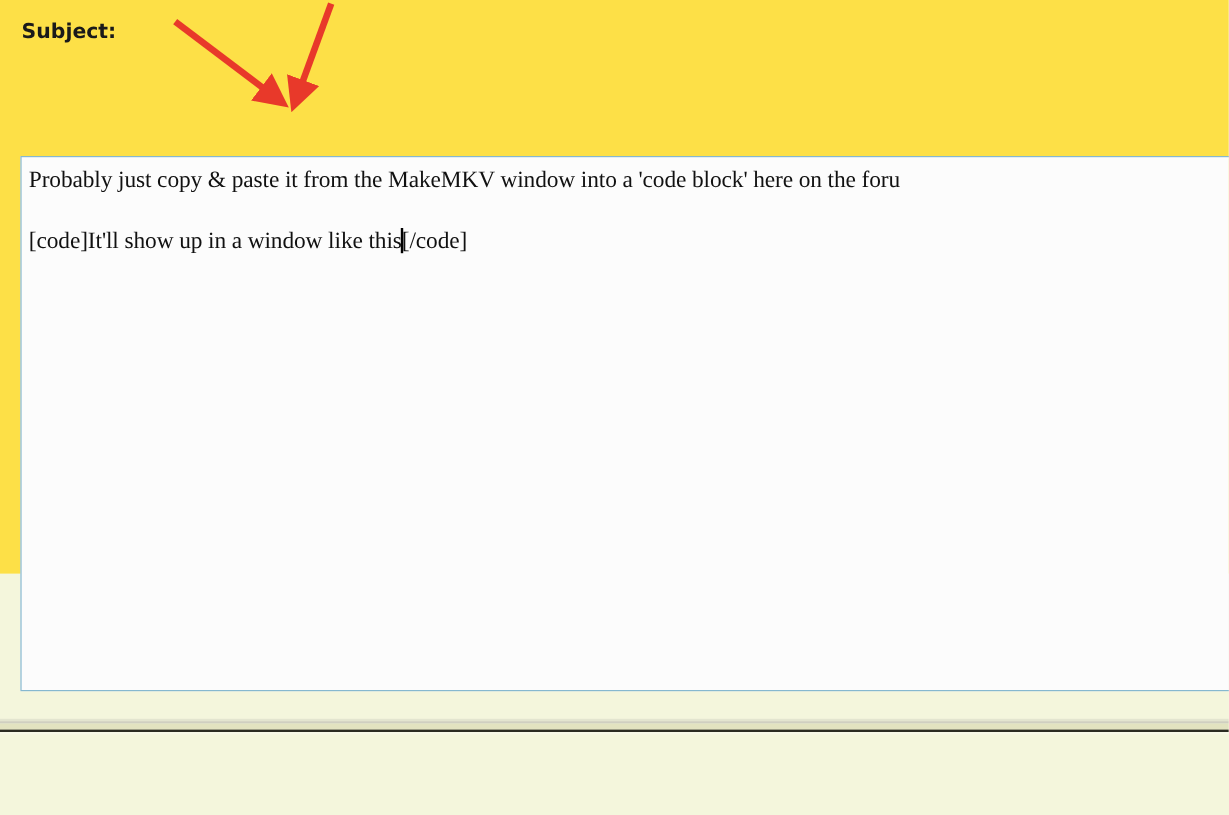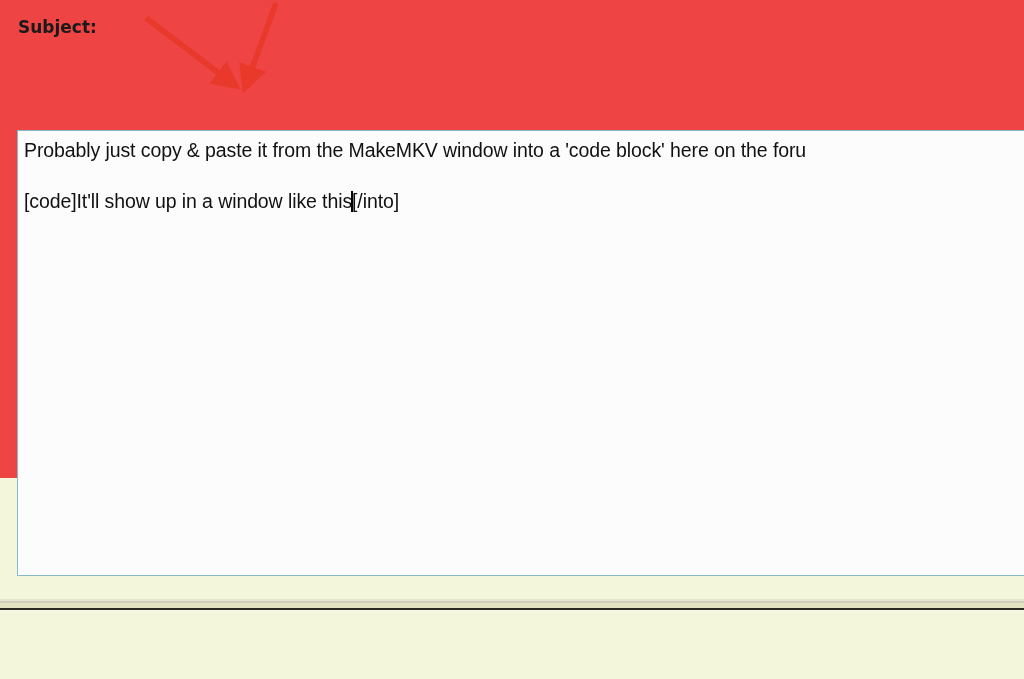--- a/index.html
+++ b/index.html
@@ -9,21 +9,21 @@
     height: 679px;
     overflow: hidden;
     background: #f4f6dc;
     font-family: "DejaVu Sans", sans-serif;
   }
 
   #app {
     position: relative;
     width: 1024px;
     height: 478px;
-    background: #ef4444;
+    background: #fde047;
   }
 
   
   .subject-row {
     position: absolute;
     left: 0; top: 0;
     width: 1024px;
     height: 64px;
   }
   .subject-label {
@@ -206,21 +206,21 @@
     height: 446px;
     box-sizing: border-box;
     background: #fcfcfc;
     border: 1px solid #86b8cf;
     overflow: hidden;
   }
   .editor-body {
     padding: 4px 6px 0 6px;
   }
   .ed-line {
-    font-family: Liberation Sans, sans-serif;
+    font-family: Liberation Serif, serif;
     font-size: 19.5px;
     color: #111;
     line-height: 31px;
     white-space: pre;
     letter-spacing: -0.1px;
   }
   .ed-blank { height: 20px; }
   .caret {
     display: inline-block;
     width: 2px;
@@ -346,21 +346,21 @@
         <path d="M5.5 1 L10 7 L1 7 Z" fill="#1a1a1a"></path>
         <path d="M5.5 18 L10 12 L1 12 Z" fill="#1a1a1a"></path>
       </svg>
     </div>
   </div>
 
   <div class="editor">
     <div class="editor-body">
       <div class="ed-line">Probably just copy &amp; paste it from the MakeMKV window into a 'code block' here on the foru</div>
       <div class="ed-line ed-blank"></div>
-      <div class="ed-line"><span>[code]It'll show up in a window like this</span><span class="caret"></span><span>[/into]</span></div>
+      <div class="ed-line"><span>[code]It'll show up in a window like this</span><span class="caret"></span><span>[/code]</span></div>
     </div>
   </div>
 
   <div class="divider">
     <div class="d1"></div>
       <div class="d2"></div>
       <div class="d3"></div>
       <div class="d4"></div>
       <div class="d5"></div>
   </div>

